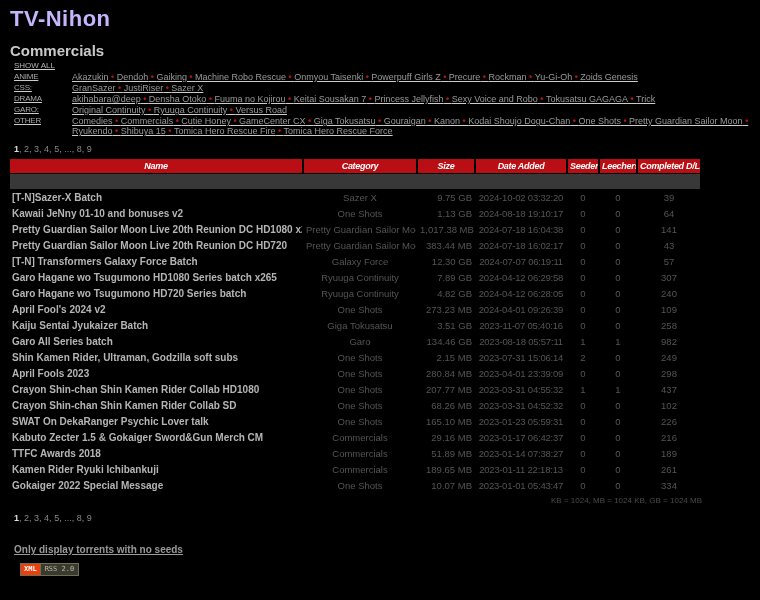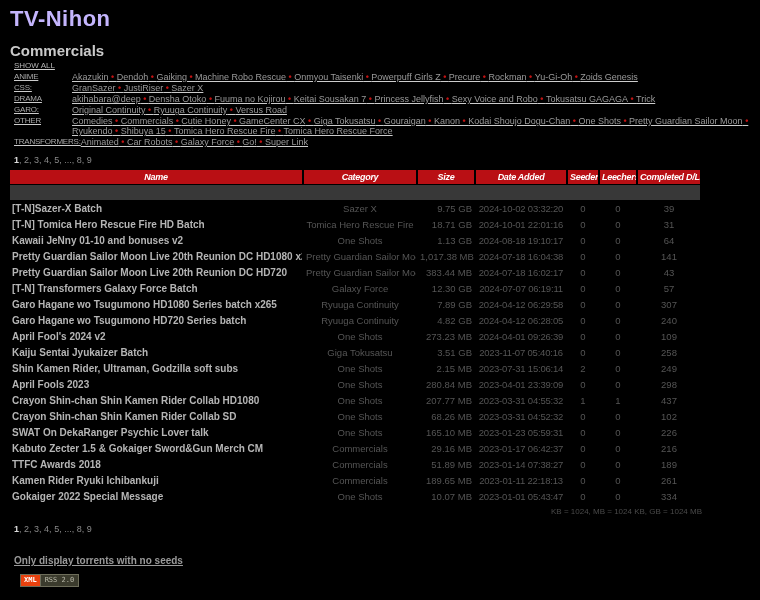--- a/index.html
+++ b/index.html
@@ -105,24 +105,20 @@
         <span class="cat-label">DRAMA</span>
         <span class="cat-links"><a class="cat-link">akihabara@deep</a><span class="bullet"> • </span><a class="cat-link">Densha Otoko</a><span class="bullet"> • </span><a class="cat-link">Fuuma no Kojirou</a><span class="bullet"> • </span><a class="cat-link">Keitai Sousakan 7</a><span class="bullet"> • </span><a class="cat-link">Princess Jellyfish</a><span class="bullet"> • </span><a class="cat-link">Sexy Voice and Robo</a><span class="bullet"> • </span><a class="cat-link">Tokusatsu GAGAGA</a><span class="bullet"> • </span><a class="cat-link">Trick</a></span>
       </div>
       <div class="cat-row">
         <span class="cat-label">GARO:</span>
         <span class="cat-links"><a class="cat-link">Original Continuity</a><span class="bullet"> • </span><a class="cat-link">Ryuuga Continuity</a><span class="bullet"> • </span><a class="cat-link">Versus Road</a></span>
       </div>
       <div class="cat-row">
         <span class="cat-label">OTHER</span>
         <span class="cat-links"><a class="cat-link">Comedies</a><span class="bullet"> • </span><a class="cat-link">Commercials</a><span class="bullet"> • </span><a class="cat-link">Cutie Honey</a><span class="bullet"> • </span><a class="cat-link">GameCenter CX</a><span class="bullet"> • </span><a class="cat-link">Giga Tokusatsu</a><span class="bullet"> • </span><a class="cat-link">Gouraigan</a><span class="bullet"> • </span><a class="cat-link">Kanon</a><span class="bullet"> • </span><a class="cat-link">Kodai Shoujo Dogu-Chan</a><span class="bullet"> • </span><a class="cat-link">One Shots</a><span class="bullet"> • </span><a class="cat-link">Pretty Guardian Sailor Moon</a><span class="bullet"> • </span><a class="cat-link">Ryukendo</a><span class="bullet"> • </span><a class="cat-link">Shibuya 15</a><span class="bullet"> • </span><a class="cat-link">Tomica Hero Rescue Fire</a><span class="bullet"> • </span><a class="cat-link">Tomica Hero Rescue Force</a></span>
-      </div>
-      <div class="cat-row">
-        <span class="cat-label">TRANSFORMERS:</span>
-        <span class="cat-links"><a class="cat-link">Animated</a><span class="bullet"> • </span><a class="cat-link">Car Robots</a><span class="bullet"> • </span><a class="cat-link">Galaxy Force</a><span class="bullet"> • </span><a class="cat-link">Go!</a><span class="bullet"> • </span><a class="cat-link">Super Link</a></span>
       </div>
     </div>
 </div>
 
 <div class="pagination"><span class="current">1</span>, <a class="page-link">2</a>, <a class="page-link">3</a>, <a class="page-link">4</a>, <a class="page-link">5</a>, <span class="ellipsis">...</span>, <a class="page-link">8</a>, <a class="page-link">9</a></div>
 
 <table class="torrents">
   <colgroup>
     <col style="width:292px">
       <col style="width:112px">
@@ -150,29 +146,20 @@
       <tr>
         <td class="c-name"><a>[T-N]Sazer-X Batch</a></td>
         <td class="c-cat">Sazer X</td>
         <td class="c-size">9.75 GB</td>
         <td class="c-date">2024-10-02 03:32:20</td>
         <td class="c-num">0</td>
         <td class="c-num">0</td>
         <td class="c-num">39</td>
       </tr>
       <tr>
-        <td class="c-name"><a>[T-N] Tomica Hero Rescue Fire HD Batch</a></td>
-        <td class="c-cat">Tomica Hero Rescue Fire</td>
-        <td class="c-size">18.71 GB</td>
-        <td class="c-date">2024-10-01 22:01:16</td>
-        <td class="c-num">0</td>
-        <td class="c-num">0</td>
-        <td class="c-num">31</td>
-      </tr>
-      <tr>
         <td class="c-name"><a>Kawaii JeNny 01-10 and bonuses v2</a></td>
         <td class="c-cat">One Shots</td>
         <td class="c-size">1.13 GB</td>
         <td class="c-date">2024-08-18 19:10:17</td>
         <td class="c-num">0</td>
         <td class="c-num">0</td>
         <td class="c-num">64</td>
       </tr>
       <tr>
         <td class="c-name"><a>Pretty Guardian Sailor Moon Live 20th Reunion DC HD1080 x265</a></td>
@@ -229,20 +216,29 @@
         <td class="c-num">109</td>
       </tr>
       <tr>
         <td class="c-name"><a>Kaiju Sentai Jyukaizer Batch</a></td>
         <td class="c-cat">Giga Tokusatsu</td>
         <td class="c-size">3.51 GB</td>
         <td class="c-date">2023-11-07 05:40:16</td>
         <td class="c-num">0</td>
         <td class="c-num">0</td>
         <td class="c-num">258</td>
+      </tr>
+      <tr>
+        <td class="c-name"><a>Garo All Series batch</a></td>
+        <td class="c-cat">Garo</td>
+        <td class="c-size">134.46 GB</td>
+        <td class="c-date">2023-08-18 05:57:11</td>
+        <td class="c-num">1</td>
+        <td class="c-num">1</td>
+        <td class="c-num">982</td>
       </tr>
       <tr>
         <td class="c-name"><a>Shin Kamen Rider, Ultraman, Godzilla soft subs</a></td>
         <td class="c-cat">One Shots</td>
         <td class="c-size">2.15 MB</td>
         <td class="c-date">2023-07-31 15:06:14</td>
         <td class="c-num">2</td>
         <td class="c-num">0</td>
         <td class="c-num">249</td>
       </tr>

